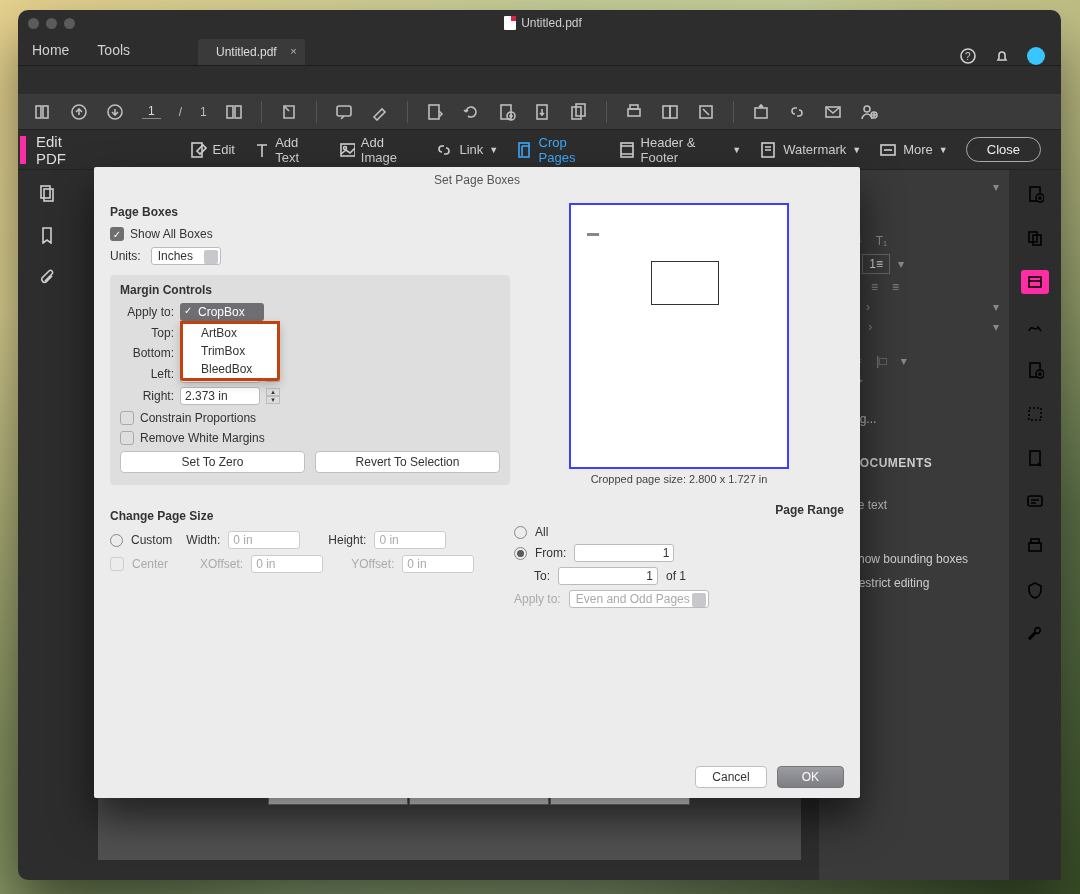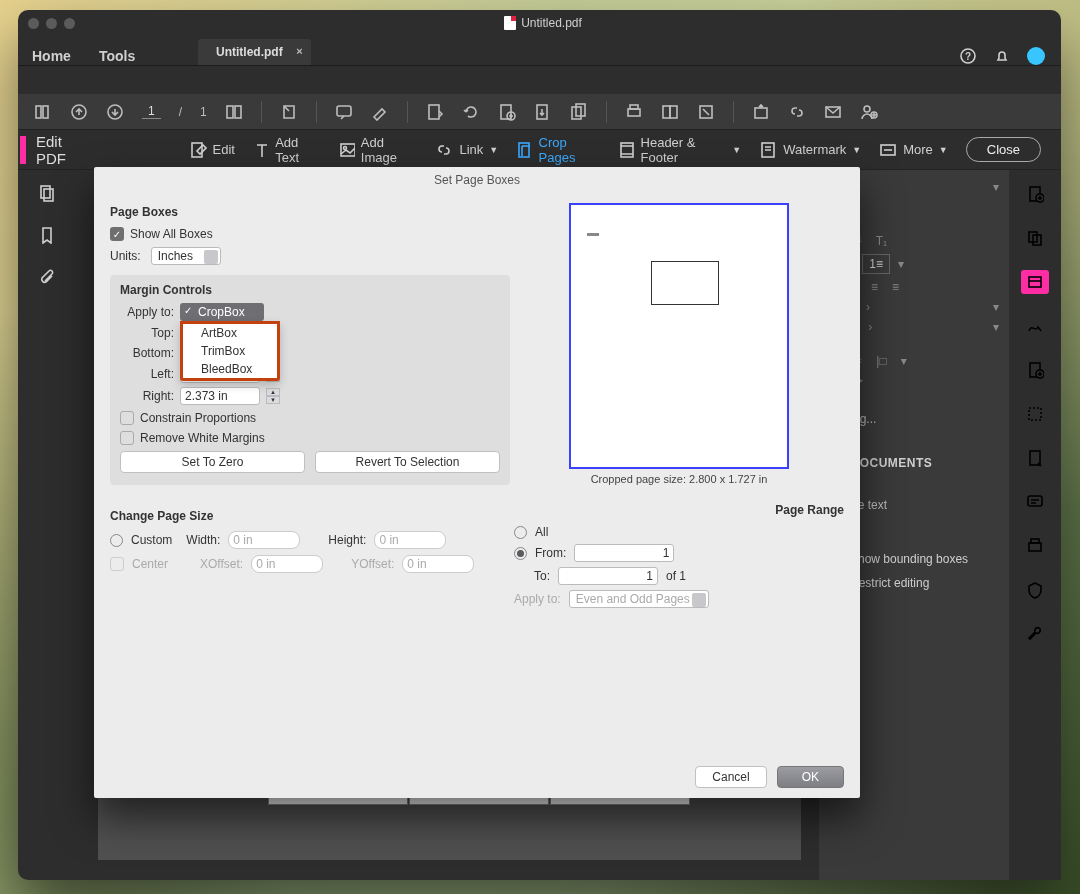--- a/index.html
+++ b/index.html
@@ -8,21 +8,21 @@
      radial-gradient(circle at 10% 90%, rgba(20,50,10,0.5) 0, transparent 40%),
      radial-gradient(circle at 95% 5%, rgba(240,220,150,0.6) 0, transparent 35%);
   }
   .app-window { position:absolute; left:18px; top:10px; width:1043px; height:870px; background:#2d2d2d; border-radius:10px; box-shadow:0 30px 60px rgba(0,0,0,0.5);}
   .titlebar { height:26px; display:flex; align-items:center; padding:0 10px; color:#cfcfcf; font-size:12px;}
   .traffic { display:flex; gap:7px;}
   .dot{ width:11px;height:11px;border-radius:50%; background:#5b5b5b;}
   .title-center { flex:1; text-align:center; display:flex; align-items:center; justify-content:center; gap:5px;}
   .doc-icon { width:12px;height:14px; background:#fff; border-radius:1px; position:relative;}
   .doc-icon::after{content:'';position:absolute;right:0;top:0;width:5px;height:5px;background:#d24;}  
-  .menustrip{ height:28px; display:flex; align-items:flex-end; color:#d0d0d0; font-size:14px; padding:0 14px;font-weight:bold;}
+  .menustrip{ height:28px; display:flex; align-items:center; color:#d0d0d0; font-size:14px; padding:0 14px;}
   .menustrip .mi{margin-right:28px; cursor:pointer;}
   .tabbar{ height:30px; display:flex; align-items:flex-end; padding-left:180px; border-bottom:1px solid #1c1c1c;}
   .tab{ background:#3a3a3a; color:#ddd; font-size:12px; padding:6px 28px 6px 18px; position:relative; border-radius:3px 3px 0 0; display:flex; align-items:center; gap:8px;}
   .tab .close-x{ position:absolute; right:8px; top:6px; font-size:11px; color:#bbb;}
   .right-icons{ margin-left:auto; display:flex; align-items:center; gap:16px; padding-right:16px; color:#cfcfcf;}
   .avatar{ width:18px; height:18px; border-radius:50%; background:#37c6ff;}
   .toolstrip{ height:36px; background:#3a3a3a; display:flex; align-items:center; padding:0 16px; gap:18px; color:#bdbdbd; font-size:12px; border-bottom:1px solid #222;}
   .toolstrip .pg{ color:#ddd;}
   .toolstrip .sep{ width:1px;height:22px;background:#555;}
   .edit-bar{ height:40px; display:flex; align-items:center; padding-left:18px; gap:18px; color:#ddd; font-size:13px; border-bottom:1px solid #222; position:relative;}
@@ -67,21 +67,21 @@
   .field-row label{ width:54px; text-align:right;}
   .num-input{ width:80px; background:#fff; border:1px solid #bbb; border-radius:3px; padding:1px 4px; font-size:12px;}
   .stepper{ width:14px; display:flex; flex-direction:column;}
   .stepper span{ height:8px; background:#dcdce0; border:1px solid #bbb; font-size:7px; text-align:center; line-height:6px;}
   .plainck{ width:14px;height:14px;border:1px solid #aaa;border-radius:3px; display:inline-block;}
   .btn{ background:#fff;border:1px solid #c0c0c0;border-radius:4px;padding:3px 16px;font-size:12px;cursor:pointer;}
   .change-size{ margin-top:24px;}
   .radio{ width:13px;height:13px;border-radius:50%;border:1px solid #888;display:inline-flex;align-items:center;justify-content:center;}
   .radio.on::after{content:'';width:7px;height:7px;border-radius:50%;background:#5a5a5f;}
   .cps-row{ display:flex; align-items:center; gap:8px; margin:6px 0;}
-  .dim-input{ width:72px; background:#fff;border:1px solid #ccc;border-radius:8px;padding:1px 4px;color:#aaa;font-size:12px;}
+  .dim-input{ width:72px; background:#fff;border:1px solid #ccc;border-radius:3px;padding:1px 4px;color:#aaa;font-size:12px;}
   .col-right{ flex:1;}
   .preview{ width:220px;height:266px; margin:2px auto 4px; border:2px solid #3a40ff; background:#fff; position:relative;}
   .preview .inner-rect{ position:absolute; left:80px; top:56px; width:68px; height:44px; border:1px solid #333;}
   .preview .pix{position:absolute;left:16px;top:28px;width:12px;height:3px;background:#888;}
   .crop-label{ text-align:center; font-size:11px; color:#444; margin-top:4px;}
   .page-range{ margin-top:18px;text-align:right;}
   .pr-row{ display:flex; align-items:center; gap:8px; margin:5px 0;}
   .txt-input{ width:100px; background:#fff;border:1px solid #bbb;border-radius:3px;padding:1px 4px;font-size:12px;}
   .disabled{ color:#aaa;}
   .select-wide{ min-width:120px;}

